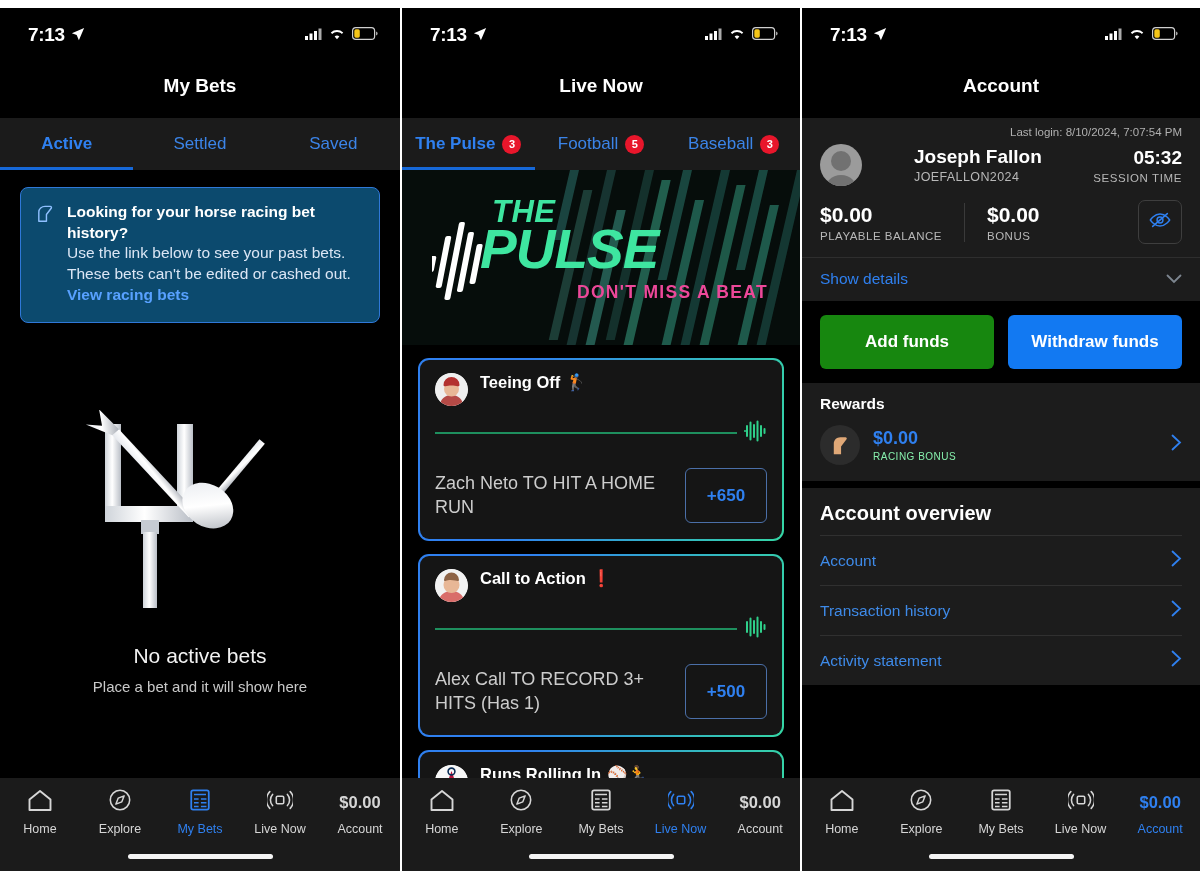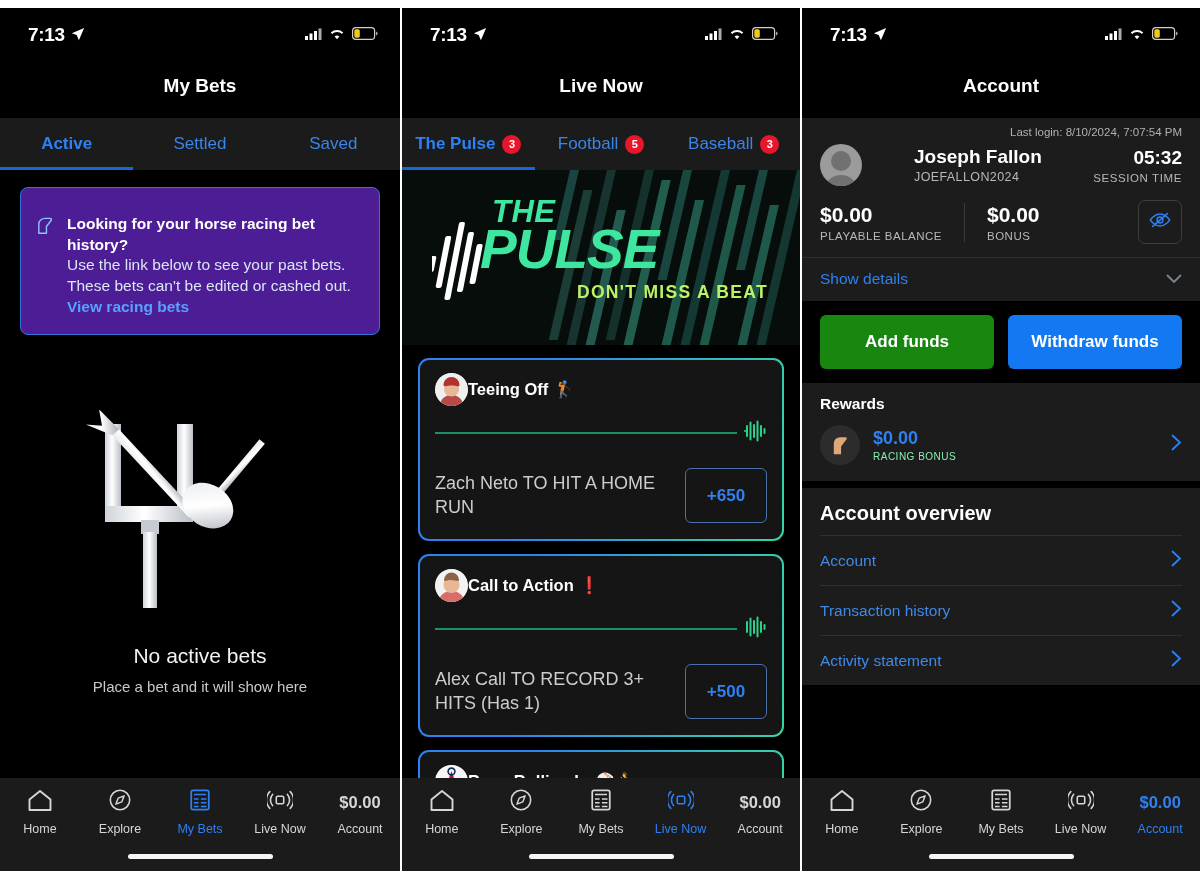--- a/index.html
+++ b/index.html
@@ -87,24 +87,24 @@
     display: flex; align-items: center; justify-content: center;
     line-height: 1;
   }
 
   
   .content { flex: 1 1 auto; position: relative; overflow: hidden; background: #000; }
 
   
   .info-banner {
     margin: 17px 20px 0 20px;
-    background: #4c1d95;
+    background: #0c4a6e;
     border: 1px solid #2f78d8;
     border-radius: 8px;
-    padding: 26px 16px 16px 14px;
+    padding: 14px 16px 16px 14px;
     display: flex;
     gap: 11px;
   }
   .banner-icon { flex: 0 0 auto; margin-top: 2px; }
   .banner-body { color: #e9f0fa; font-size: 15.5px; line-height: 1.33; }
   .banner-title { font-weight: bold; color: #ffffff; }
   .banner-text { color: #dbe6f5; }
   .banner-link { color: #58a1ff; font-weight: bold; display: inline-block; margin-top: 1px; }
 
   
@@ -144,40 +144,40 @@
     font-weight: bold;
     font-style: italic;
     letter-spacing: -1px;
     line-height: 0.92;
     margin-left: 42px;
     margin-top: -2px;
   }
   .pulse-tag {
     position: absolute;
     left: 175px; top: 112px;
-    color: #bef264;
+    color: #ec4899;
     font-size: 17.5px;
     font-weight: bold;
     letter-spacing: 1.3px;
     z-index: 4;
   }
 
   
   .cards { padding: 0 16px; }
   .pcard {
     margin-top: 13px;
     background: #151515;
     border-radius: 11px;
     padding: 13px 15px 16px 15px;
     border: 2px solid transparent;
     background-image: linear-gradient(#151515, #151515), linear-gradient(100deg, #2f80f0 0%, #2f80f0 28%, #35d6a5 100%);
     background-origin: border-box;
     background-clip: padding-box, border-box;
   }
-  .pcard-head { display: flex; align-items: center; }
+  .pcard-head { display: flex; align-items: flex-start; gap: 12px; }
   .avatar-sm {
     width: 33px; height: 33px; border-radius: 50%;
     background: #d9d9d9; overflow: hidden; flex: 0 0 auto;
     position: relative;
   }
   .pcard-title { color: #fff; font-size: 16.5px; font-weight: bold; display:flex; align-items:center; gap:6px;}
   .pcard-rule {
     margin-top: 14px;
     display: flex; align-items: center; gap: 6px;
   }

